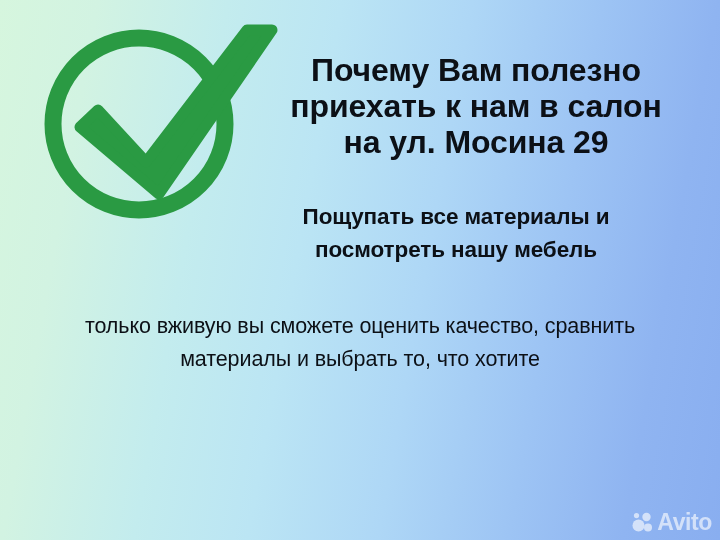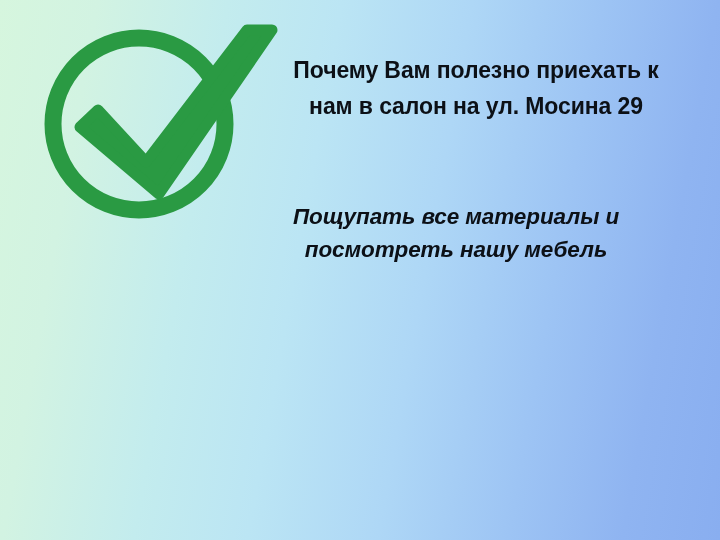--- a/index.html
+++ b/index.html
@@ -43,35 +43,34 @@
   .block {
     position: absolute;
     text-align: center;
     color: #0c1016;
   }
 
   #headline {
     left: 276px;
     top: 52px;
     width: 400px;
-    font-size: 23px;
+    font-size: 32px;
     font-weight: bold;
     line-height: 36px;
     letter-spacing: -0.1px;
   }
 
   #subhead {
     left: 256px;
     top: 200px;
     width: 400px;
     font-size: 22.5px;
     font-weight: bold;
     line-height: 33px;
     letter-spacing: -0.1px;
-    font-style: italic;
   }
 
   #body-copy {
     left: 60px;
     top: 310px;
     width: 600px;
     font-size: 21.5px;
     font-weight: normal;
     line-height: 33px;
     letter-spacing: -0.1px;
@@ -119,16 +118,26 @@
     <svg viewBox="0 0 250 212" xmlns="http://www.w3.org/2000/svg">
       <circle cx="103" cy="110" r="86" fill="none" stroke="#2a9a43" stroke-width="17"></circle>
       <path d="M 44 113 L 62 96 L 110 148 L 211 16 L 236 16 L 123 180 Z" fill="#2a9a43" stroke="#2a9a43" stroke-width="11" stroke-linejoin="round" stroke-linecap="round"></path>
     </svg>
   </div>
 
   <div class="block" id="headline">Почему Вам полезно приехать к нам в салон на ул. Мосина 29</div>
 
   <div class="block" id="subhead">Пощупать все материалы и посмотреть нашу мебель</div>
 
+  <div class="block" id="body-copy">только вживую вы сможете оценить качество, сравнить материалы и выбрать то, что хотите</div>
 
 
+  <div id="watermark">
+    <svg class="wm-logo" viewBox="0 0 22 22">
+      <circle cx="6.5" cy="13.5" r="6" fill="#ffffff"></circle>
+      <circle cx="16" cy="15.5" r="4" fill="#ffffff"></circle>
+      <circle cx="14.5" cy="5" r="4.2" fill="#ffffff"></circle>
+      <circle cx="4.5" cy="3.6" r="2.6" fill="#ffffff"></circle>
+    </svg>
+    <span class="wm-text">Avito</span>
+  </div>
 
 </div>
 
 </body></html>

